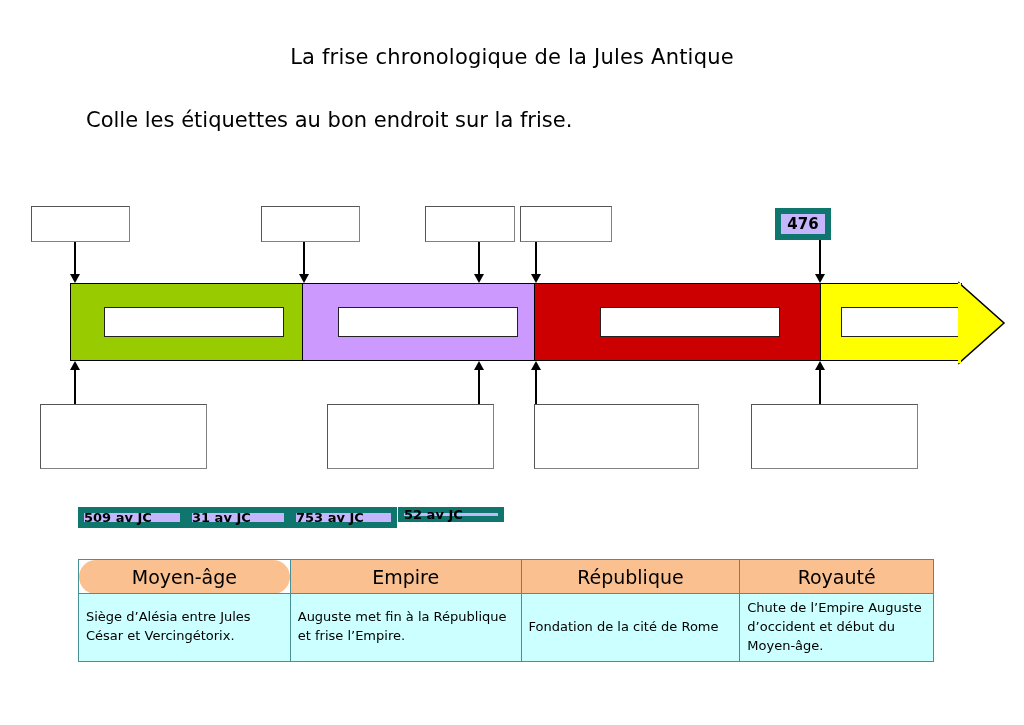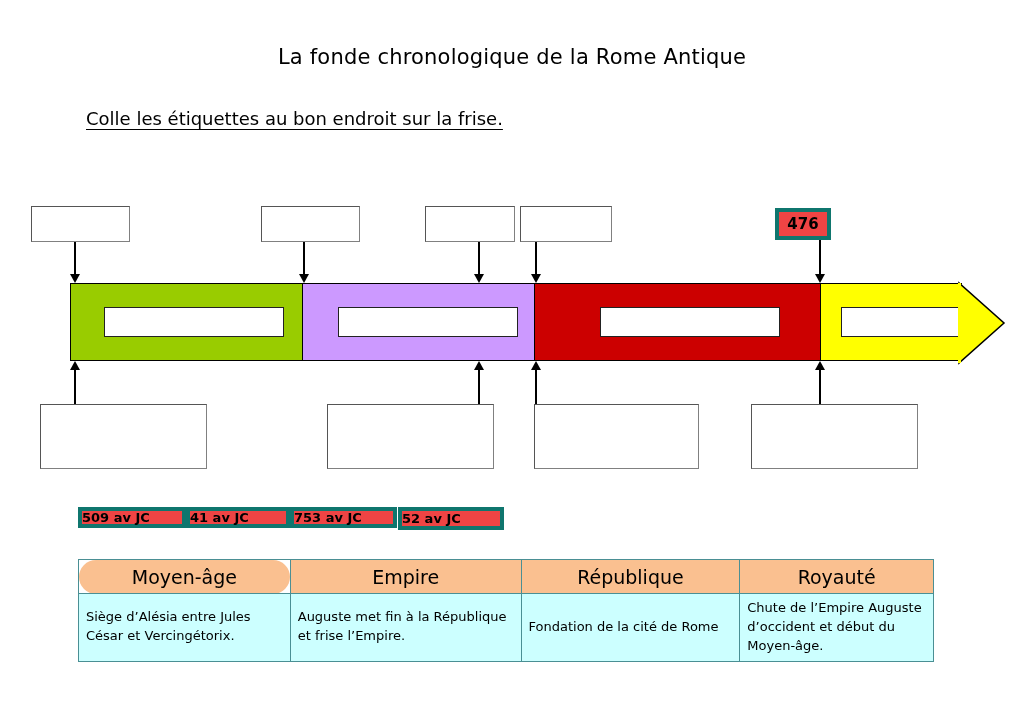--- a/index.html
+++ b/index.html
@@ -22,23 +22,22 @@
     left: 0; top: 45px;
     width: 1024px;
     text-align: center;
     font-size: 21px;
     color: #000;
     letter-spacing: 0.2px;
   }
   .instruction {
     position: absolute;
     left: 86px; top: 108px;
-    font-size: 18px;
-    color: #000;
-    text-decoration: underline;
+    font-size: 21px;
+    color: #000;
     text-underline-offset: 4px;
   }
 
   
   .ebox {
     position: absolute;
     background: #ffffff;
     border: 1px solid #808080;
     border-top-color: #555;
     border-left-color: #555;
@@ -79,22 +78,22 @@
     box-sizing: border-box;
   }
   .tip {
     position: absolute;
   }
 
   
   .chip {
     position: absolute;
     box-sizing: border-box;
-    background: #ef4444;
-    border: 4px solid #0f766e;
+    background: #c4b5fd;
+    border: 6px solid #0f766e;
     color: #000;
     font-weight: bold;
     font-size: 13px;
     display: flex;
     align-items: center;
   }
   .chip.num {
     justify-content: center;
     font-size: 15px;
   }
@@ -128,21 +127,21 @@
     padding: 5px 7px;
     height: 60px;
     color: #000;
   }
 </style>
 </head>
 <body>
 
 <div class="page">
 
-  <div class="title">La fonde chronologique de la Rome Antique</div>
+  <div class="title">La frise chronologique de la Jules Antique</div>
   <div class="instruction">Colle les étiquettes au bon endroit sur la frise.</div>
 
   <div class="ebox" style="left:31px; top:206px; width:99px; height:36px;"></div>
   <div class="ebox" style="left:261px; top:206px; width:99px; height:36px;"></div>
   <div class="ebox" style="left:425px; top:206px; width:90px; height:36px;"></div>
   <div class="ebox" style="left:520px; top:206px; width:92px; height:36px;"></div>
 
   <div class="chip num" style="left:775px; top:208px; width:56px; height:32px;">476</div>
 
   <div class="arrow down" style="left:74px; top:242px;">
@@ -202,23 +201,23 @@
     <div class="head" style="top:0;"></div>
       <div class="stem" style="top:8px; height:56px;"></div>
   </div>
 
   <div class="ebox" style="left:40px; top:404px; width:167px; height:65px;"></div>
   <div class="ebox" style="left:327px; top:404px; width:167px; height:65px;"></div>
   <div class="ebox" style="left:534px; top:404px; width:165px; height:65px;"></div>
   <div class="ebox" style="left:751px; top:404px; width:167px; height:65px;"></div>
 
   <div class="chip date" style="left:78px; top:507px; width:108px; height:21px;">509 av JC</div>
-  <div class="chip date" style="left:186px; top:507px; width:104px; height:21px;">41 av JC</div>
+  <div class="chip date" style="left:186px; top:507px; width:104px; height:21px;">31 av JC</div>
   <div class="chip date" style="left:290px; top:507px; width:107px; height:21px;">753 av JC</div>
-  <div class="chip date" style="left:398px; top:507px; width:106px; height:23px;">52 av JC</div>
+  <div class="chip date" style="left:398px; top:507px; width:106px; height:15px;">52 av JC</div>
 
   <table class="tbl">
     <thead>
       <tr>
         <th style="width:211px;border-radius:17px;">Moyen-âge</th>
         <th style="width:230px;">Empire</th>
         <th style="width:218px;">République</th>
         <th style="width:193px;">Royauté</th>
       </tr>
     </thead>

